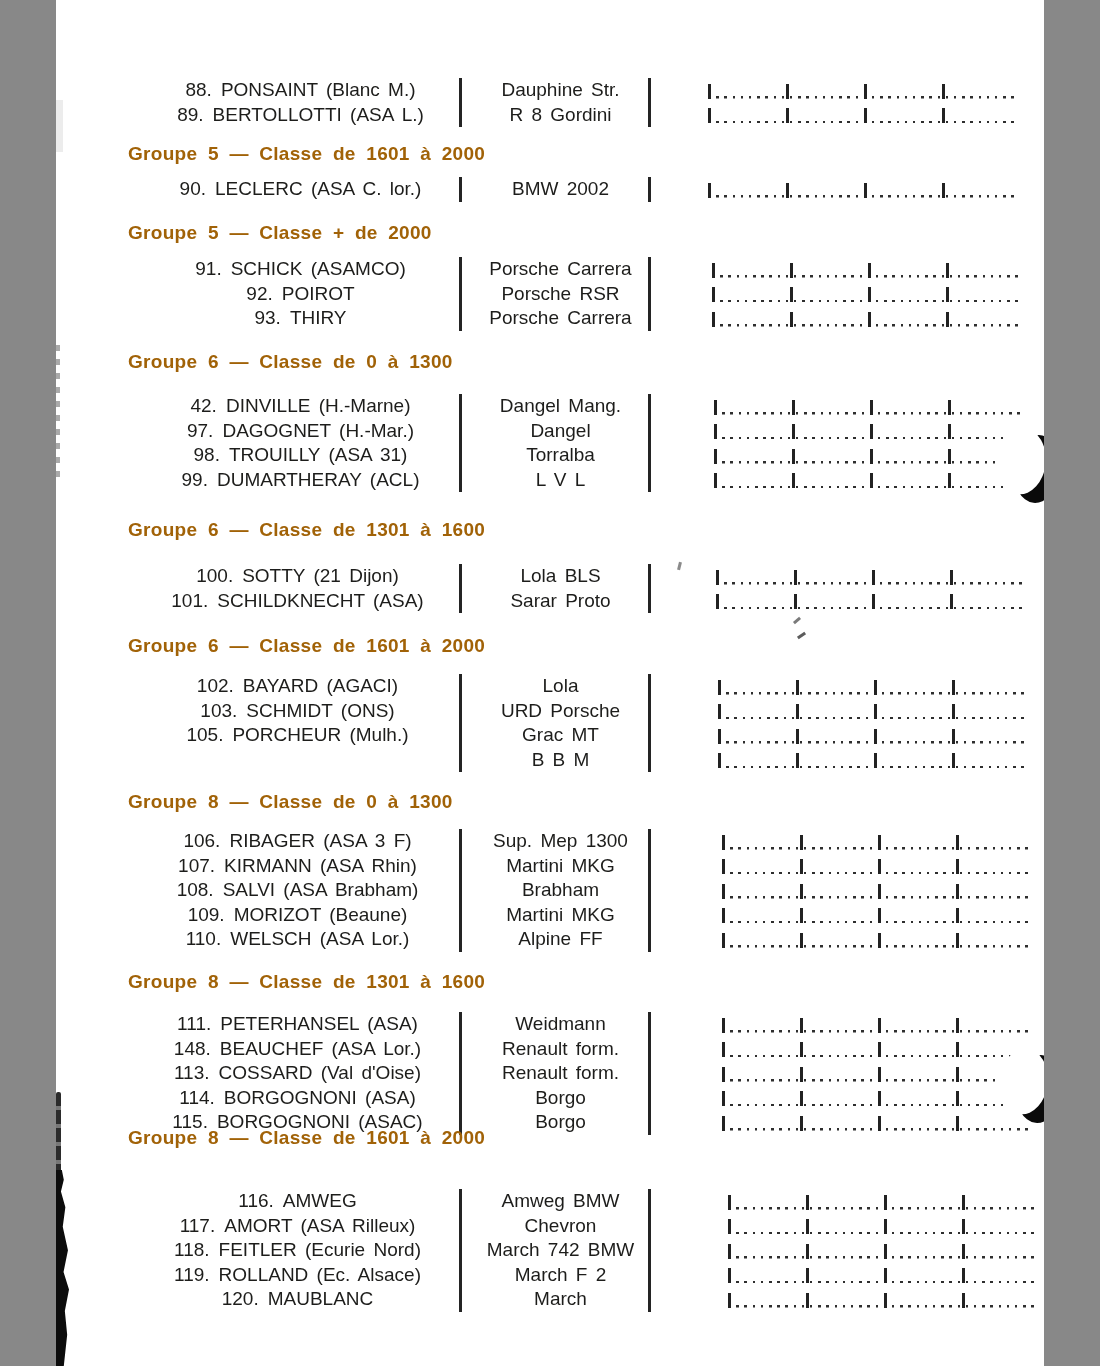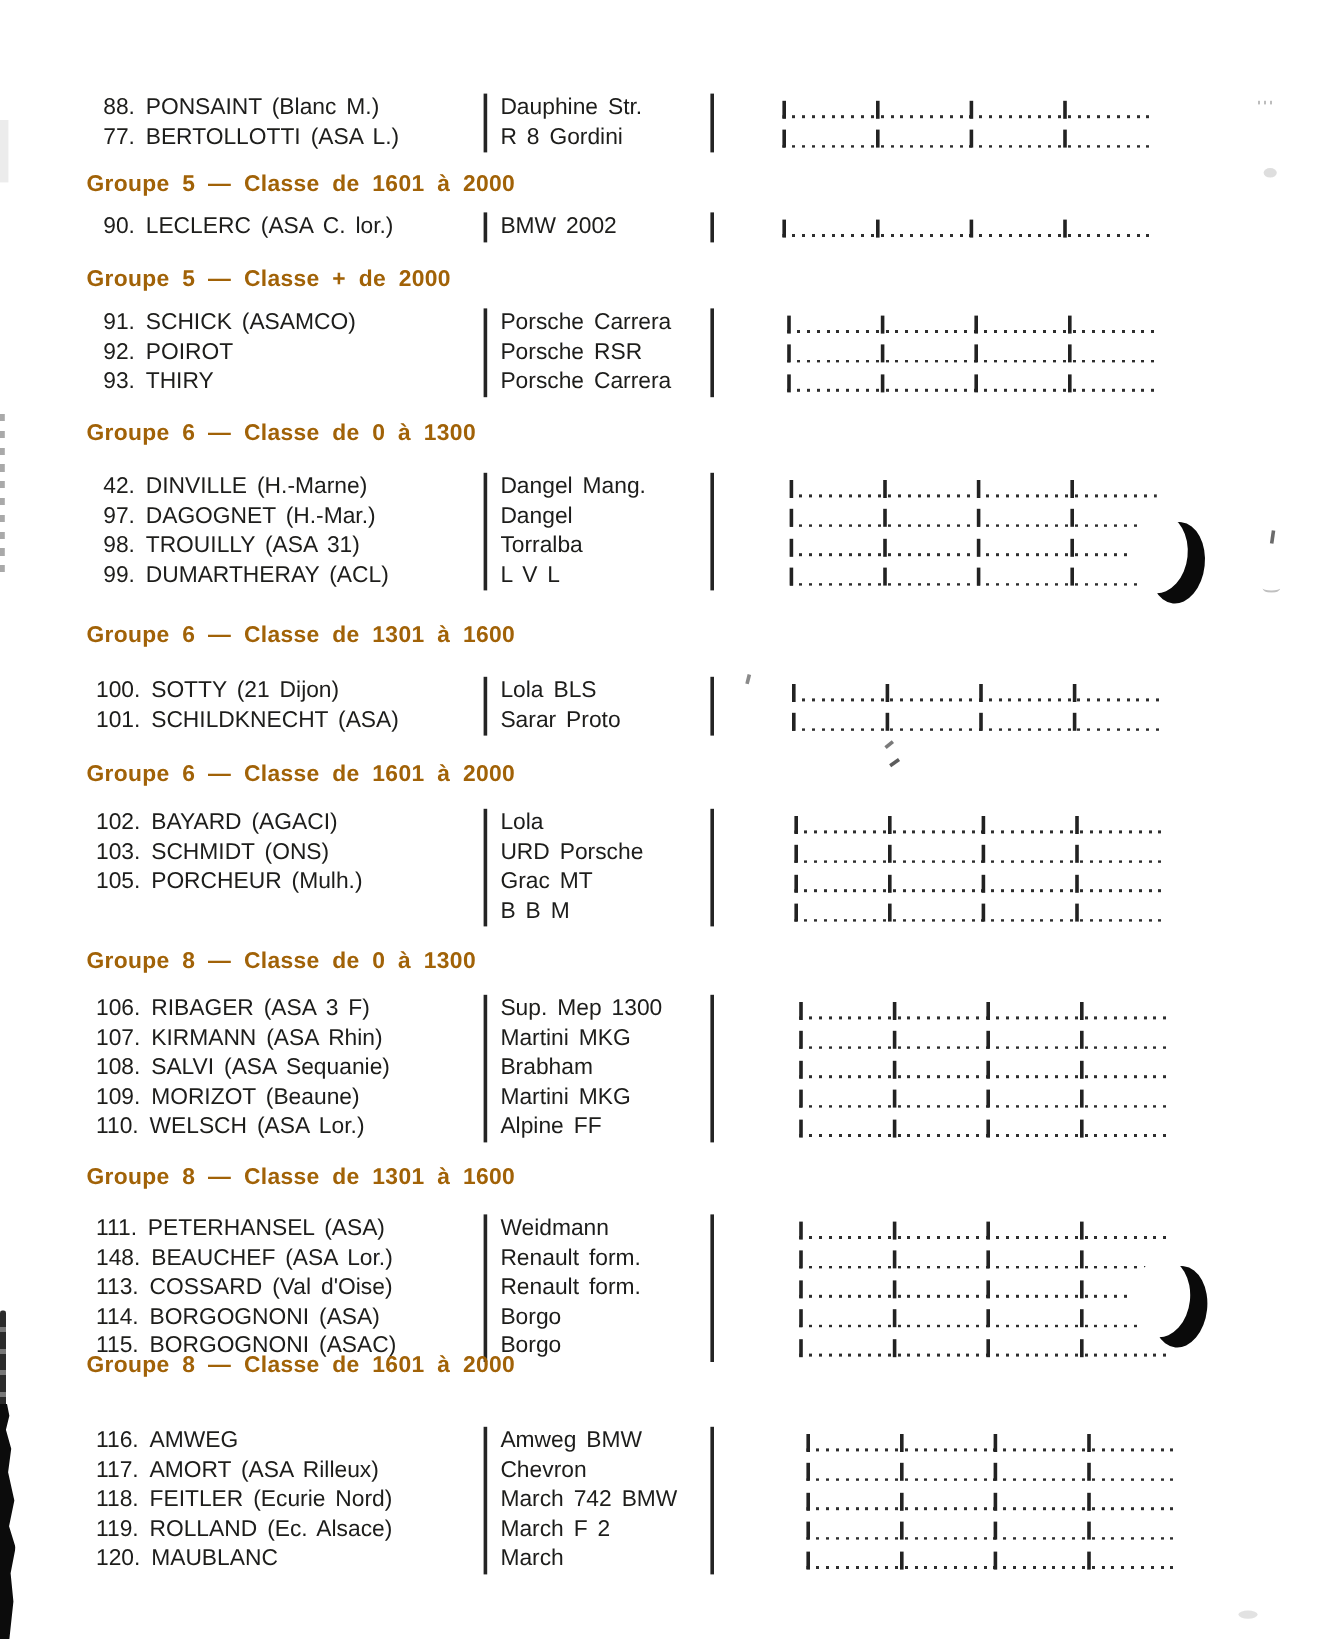--- a/index.html
+++ b/index.html
@@ -1,17 +1,17 @@
 <!DOCTYPE html>
 <html><head>
 <meta charset="utf-8">
 <style>
   html,body{margin:0;padding:0;background:#888;}
-  .page{position:relative;width:1100px;height:1366px;margin:0 auto;background:#fff;overflow:hidden;
-        font-family:"Liberation Sans",sans-serif;color:#1d1d1b;}
+  .page{position:relative;width:988px;height:1366px;margin:0 auto;background:#fff;overflow:hidden;
+        font-family:"Liberation Sans",sans-serif;color:#1d1d1b;text-align:center;}
   
   .hd{position:absolute;left:72px;margin:0;font-size:19px;font-weight:bold;letter-spacing:.3px;
       word-spacing:5px;white-space:nowrap;color:#a16207;}
   
   .blk{position:absolute;left:80px;width:1005px;}
   .names{position:absolute;left:0;top:0;width:323px;}
   .pad .r{padding-left:6px;}
   .r{height:24.5px;line-height:24.5px;font-size:19px;white-space:nowrap;word-spacing:3px;}
   .n{margin-right:9px;}
   .cars{position:absolute;left:323px;top:0;width:186px;border-left:3px solid #242424;border-right:3px solid #242424;}
@@ -43,21 +43,21 @@
   .mk{position:absolute;}
 </style>
 </head>
 <body>
 
 <div class="page">
 
   <section class="blk" style="top:78px">
     <div class="names pad">
       <div class="r"><span class="n">88.</span><span>PONSAINT (Blanc M.)</span></div>
-      <div class="r"><span class="n">77.</span><span>BERTOLLOTTI (ASA L.)</span></div>
+      <div class="r"><span class="n">89.</span><span>BERTOLLOTTI (ASA L.)</span></div>
     </div>
     <div class="cars">
       <div class="c">Dauphine Str.</div>
       <div class="c">R 8 Gordini</div>
     </div>
     <div class="dots" style="left:572px">
       <div class="dl"></div>
       <div class="dl"></div>
     </div>
   </section>
@@ -151,21 +151,21 @@
       <div class="dl"></div>
       <div class="dl"></div>
     </div>
   </section>
 
   <h2 class="hd" style="top:791px">Groupe 8 — Classe de 0 à 1300</h2>
   <section class="blk" style="top:829px">
     <div class="names">
       <div class="r"><span class="n">106.</span><span>RIBAGER (ASA 3 F)</span></div>
       <div class="r"><span class="n">107.</span><span>KIRMANN (ASA Rhin)</span></div>
-      <div class="r"><span class="n">108.</span><span>SALVI (ASA Sequanie)</span></div>
+      <div class="r"><span class="n">108.</span><span>SALVI (ASA Brabham)</span></div>
       <div class="r"><span class="n">109.</span><span>MORIZOT (Beaune)</span></div>
       <div class="r"><span class="n">110.</span><span>WELSCH (ASA Lor.)</span></div>
     </div>
     <div class="cars">
       <div class="c">Sup. Mep 1300</div>
       <div class="c">Martini MKG</div>
       <div class="c">Brabham</div>
       <div class="c">Martini MKG</div>
       <div class="c">Alpine FF</div>
     </div>

